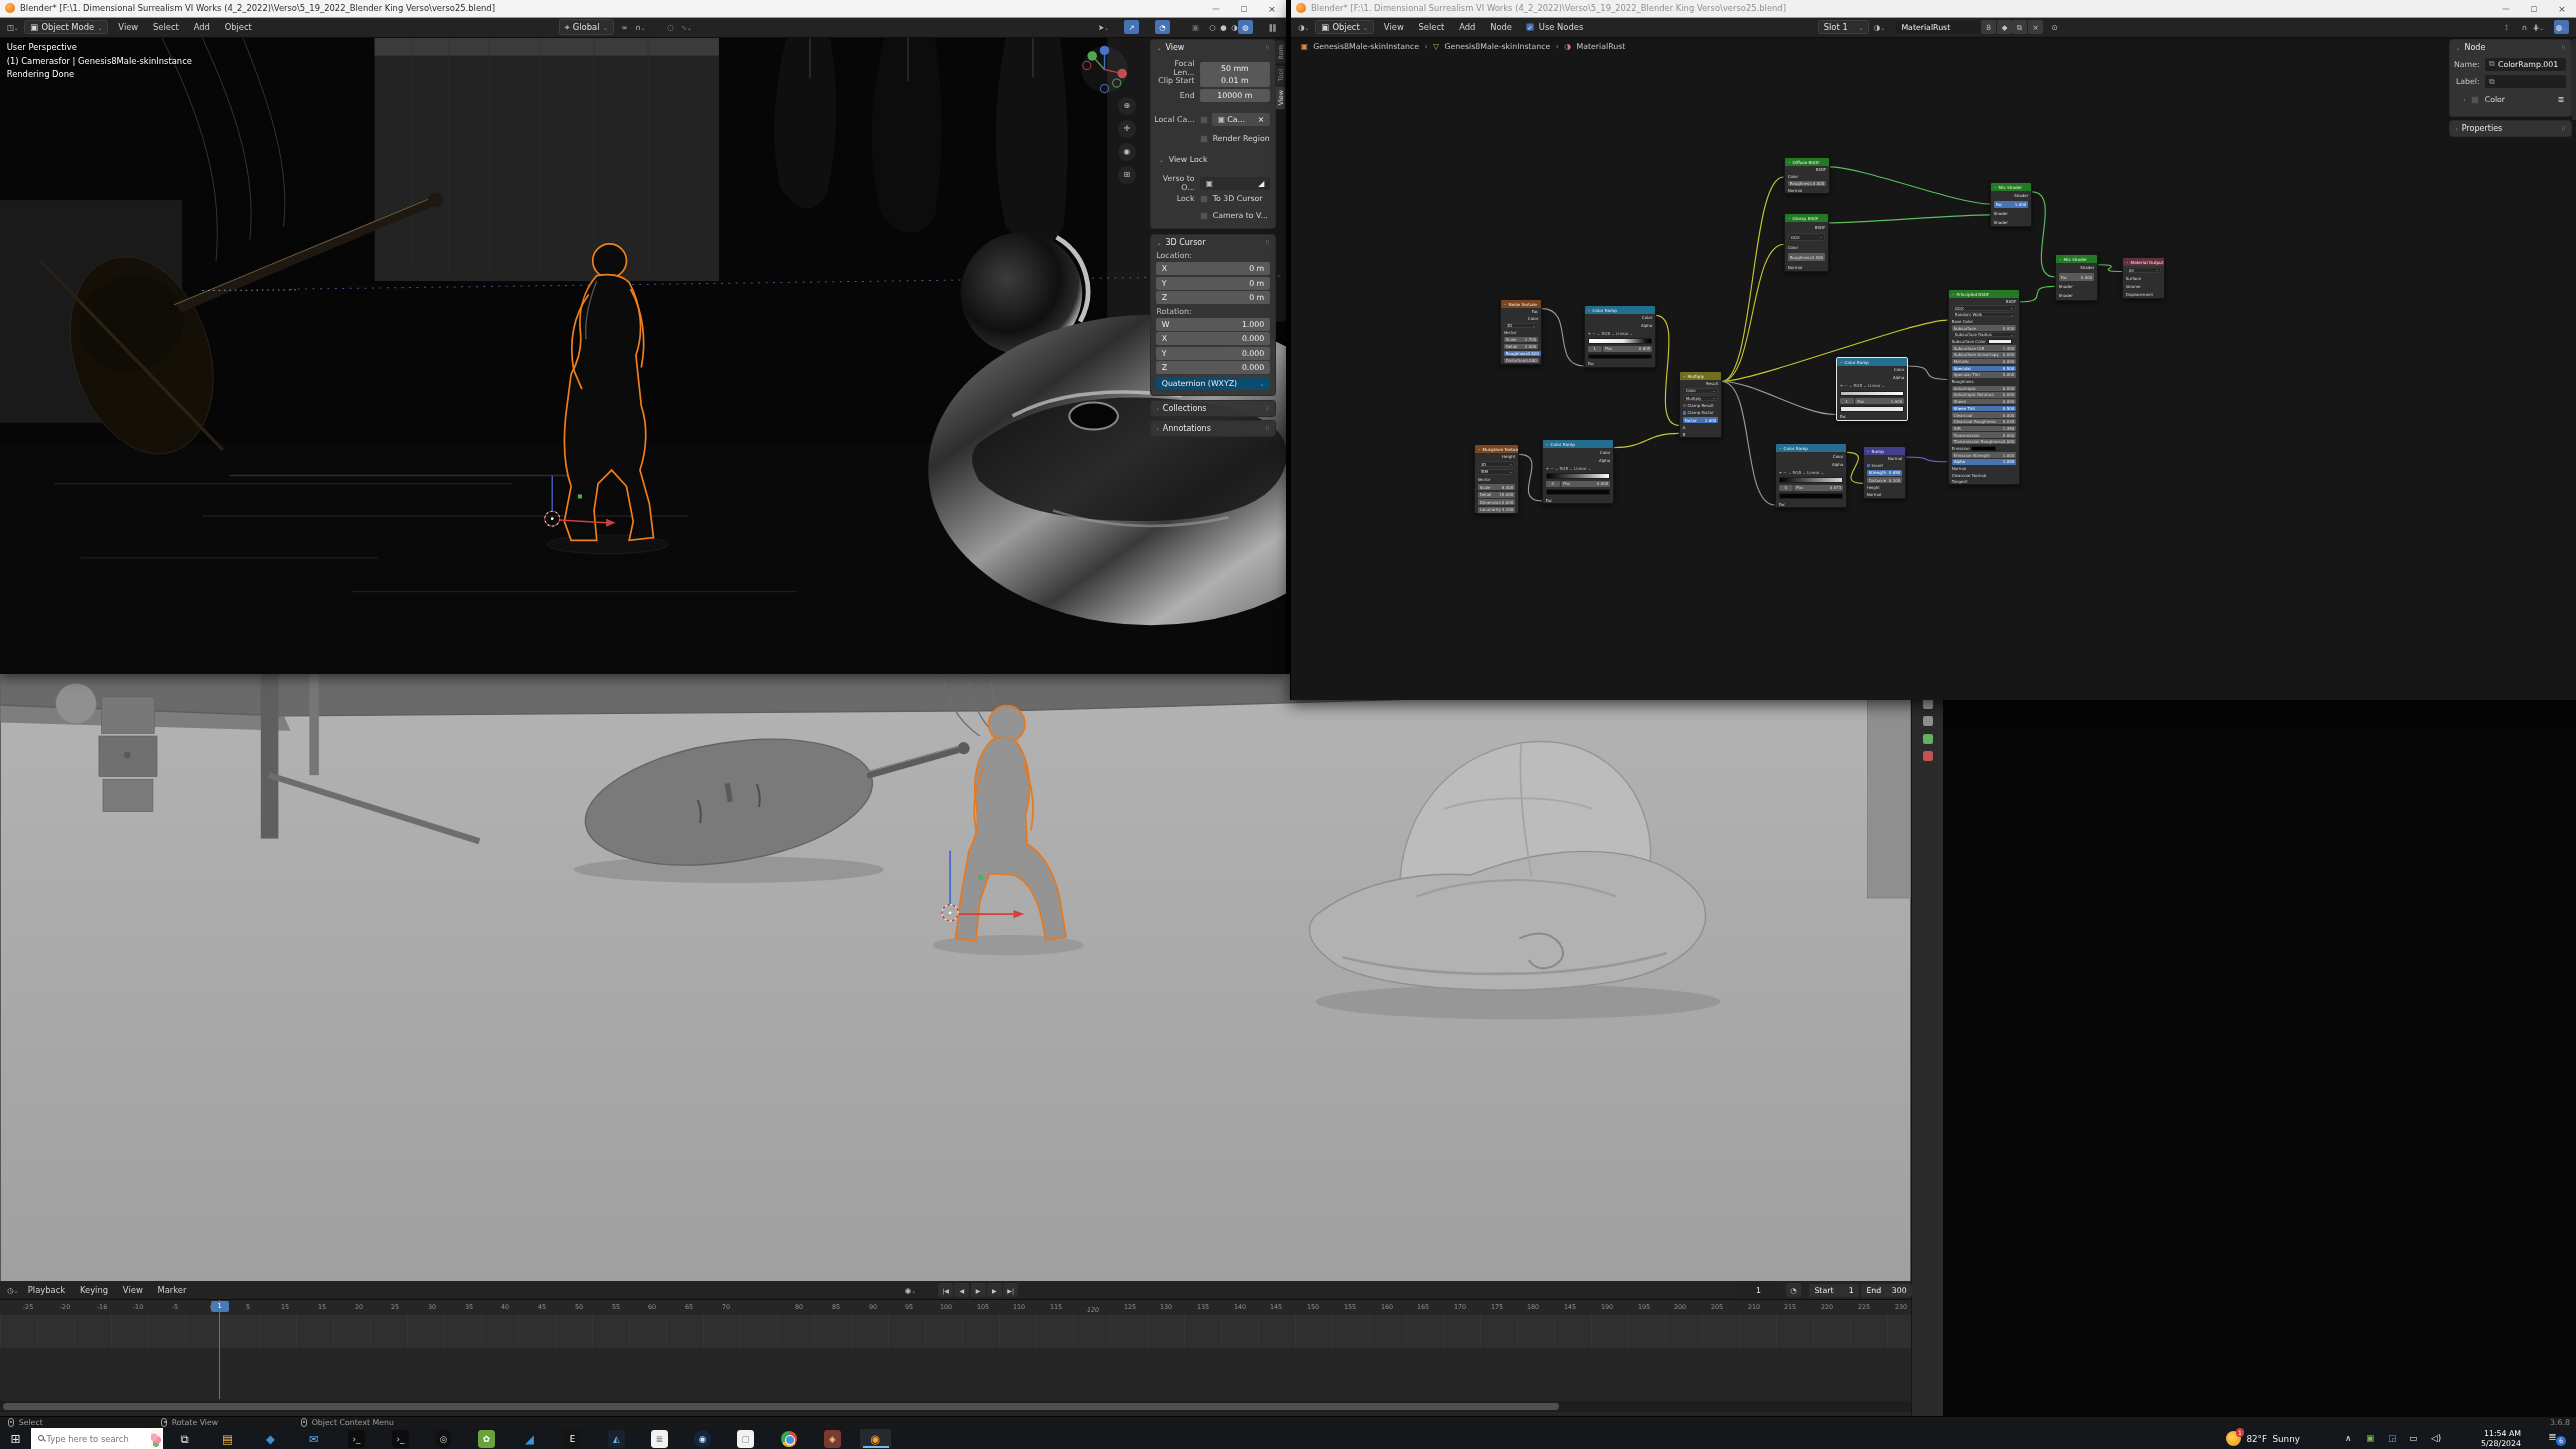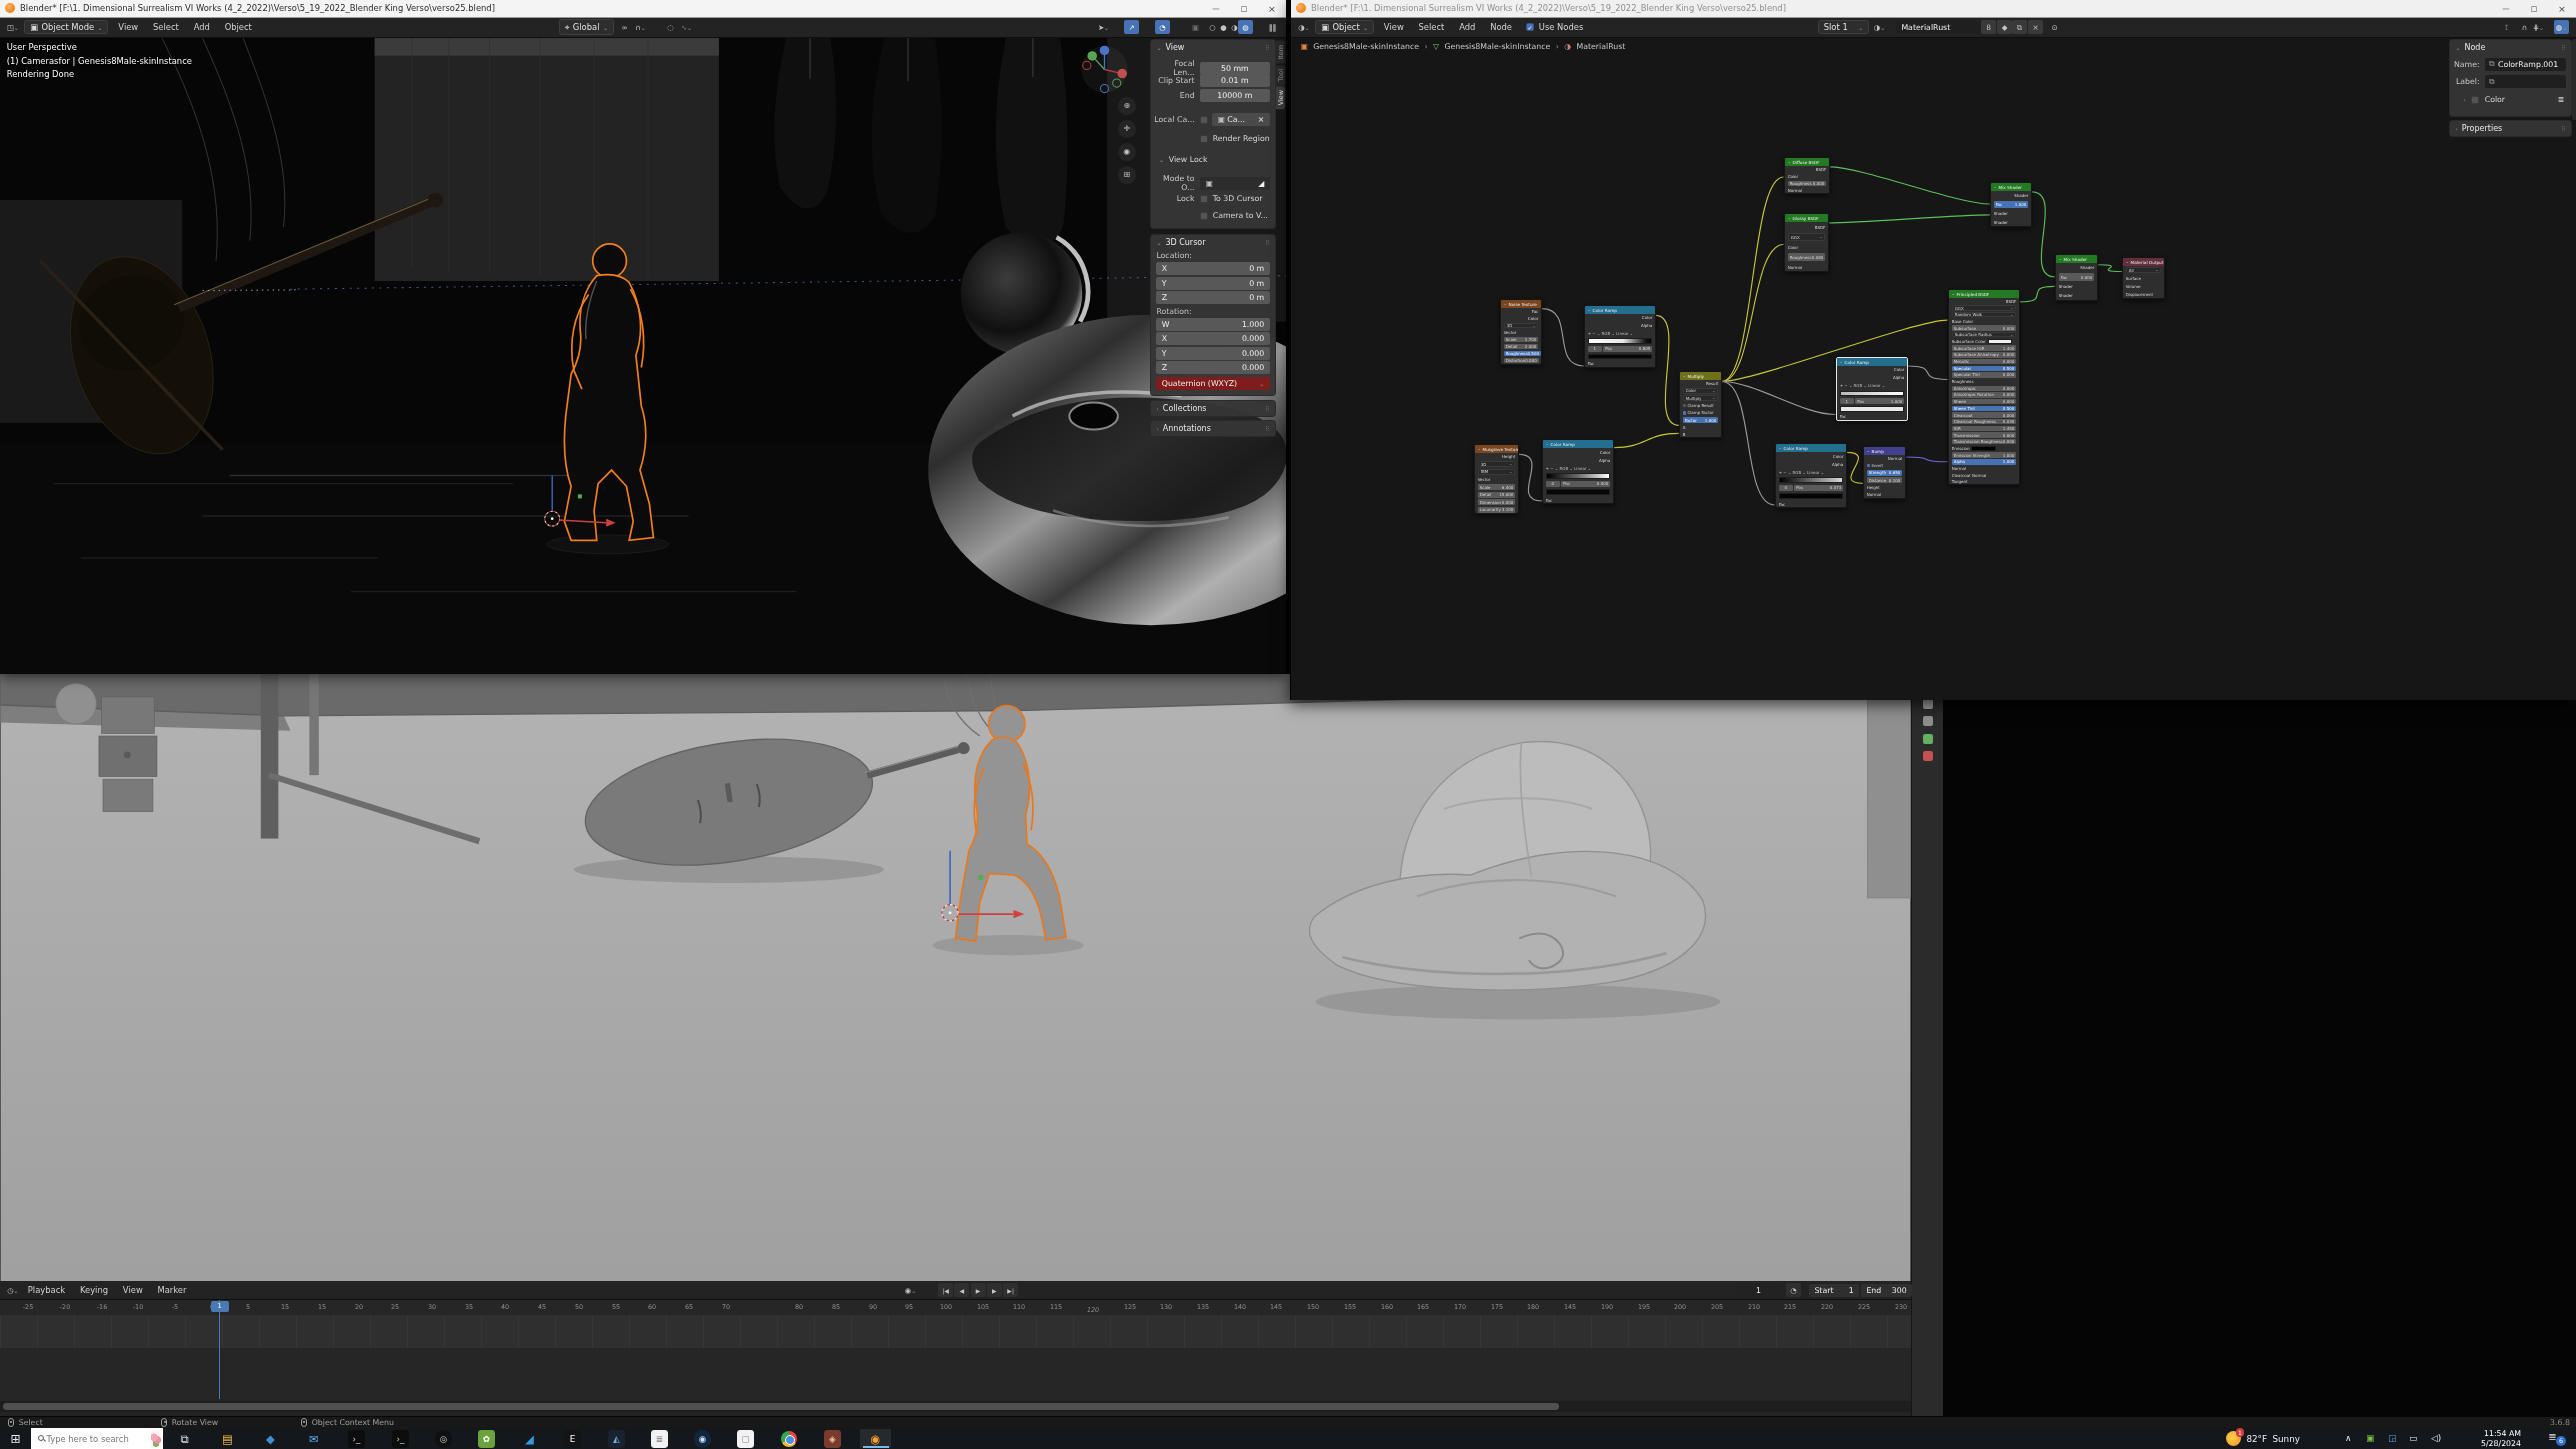--- a/index.html
+++ b/index.html
@@ -480,21 +480,21 @@
       <div class="prow" style="top:94px">
           <span class="lab"></span>
           <span class="chk"></span>
           <span style="margin-left:4.7px">Render Region</span>
         </div>
       <div class="prow" style="top:115px;padding-left:8px">
           <span class="chev">⌄</span>
           <span style="margin-left:4.7px">View Lock</span>
         </div>
       <div class="prow" style="top:134px">
-          <span class="lab">Mode to O...</span>
+          <span class="lab">Verso to O...</span>
         <span class="fld kv" style="flex:1;margin:0 5.4px 0 0;background:#2c2c2c">
             <span style="color:#bdbdbd">▣</span>
             <span>◢</span>
           </span>
         </div>
       <div class="prow" style="top:154px">
           <span class="lab">Lock</span>
           <span class="chk"></span>
           <span style="margin-left:4.7px">To 3D Cursor</span>
         </div>
@@ -539,21 +539,21 @@
           </div>
           <div class="fld kv" style="margin-top: 1.3px;">
             <span>Y</span>
             <span>0.000</span>
           </div>
           <div class="fld kv" style="margin-top: 1.3px;">
             <span>Z</span>
             <span>0.000</span>
           </div>
         </div>
-      <div class="fld kv" style="margin:3.4px 5.4px 0;background:#7f1d1d">
+      <div class="fld kv" style="margin:3.4px 5.4px 0;background:#0c4a6e">
           <span>Quaternion (WXYZ)</span>
           <span class="chev">⌄</span>
         </div>
     </div>
     <div class="panel" style="left:1150px;top:362px;width:126px;height:17px">
       <div class="phead">
           <span class="chev">›</span>
           <span>Collections</span>
           <span class="grip">⠿</span>
         </div>

